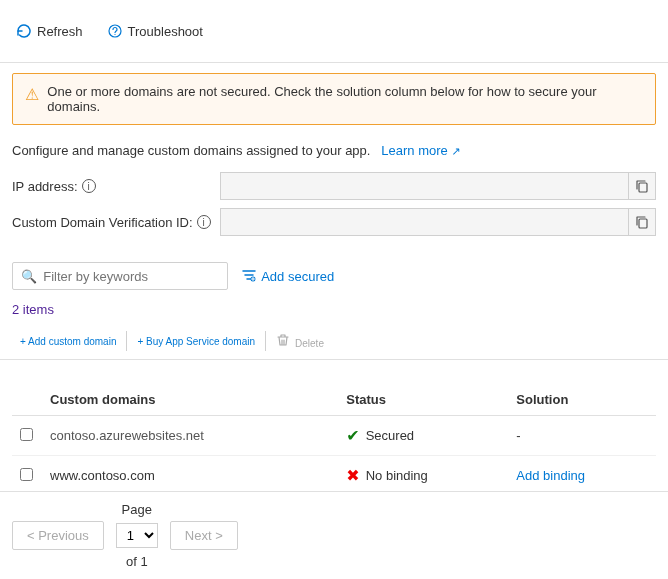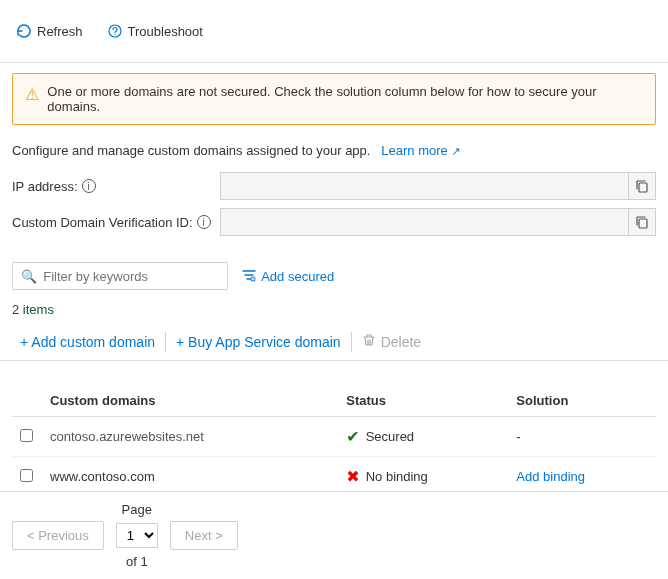--- a/index.html
+++ b/index.html
@@ -161,40 +161,40 @@
       border: none;
       cursor: pointer;
       color: #0078d4;
       font-size: 13px;
       padding: 4px 6px;
     }
 
     .items-count {
       padding: 4px 12px 6px 12px;
       font-size: 13px;
-      color: #14532d;
+      color: #4c1d95;
     }
 
     .actions-row {
       display: flex;
       align-items: center;
       padding: 6px 12px;
       gap: 0;
       border-bottom: 1px solid #e0e0e0;
     }
 
     .action-btn {
       display: flex;
       align-items: flex-end;
       gap: 5px;
       background: none;
       border: none;
       cursor: pointer;
       color: #0078d4;
-      font-size: 14px;
+      font-size: 10px;
       padding: 4px 8px;
     }
 
     .action-btn.disabled {
       color: #aaa;
       cursor: default;
     }
 
     .action-separator {
       width: 1px;

